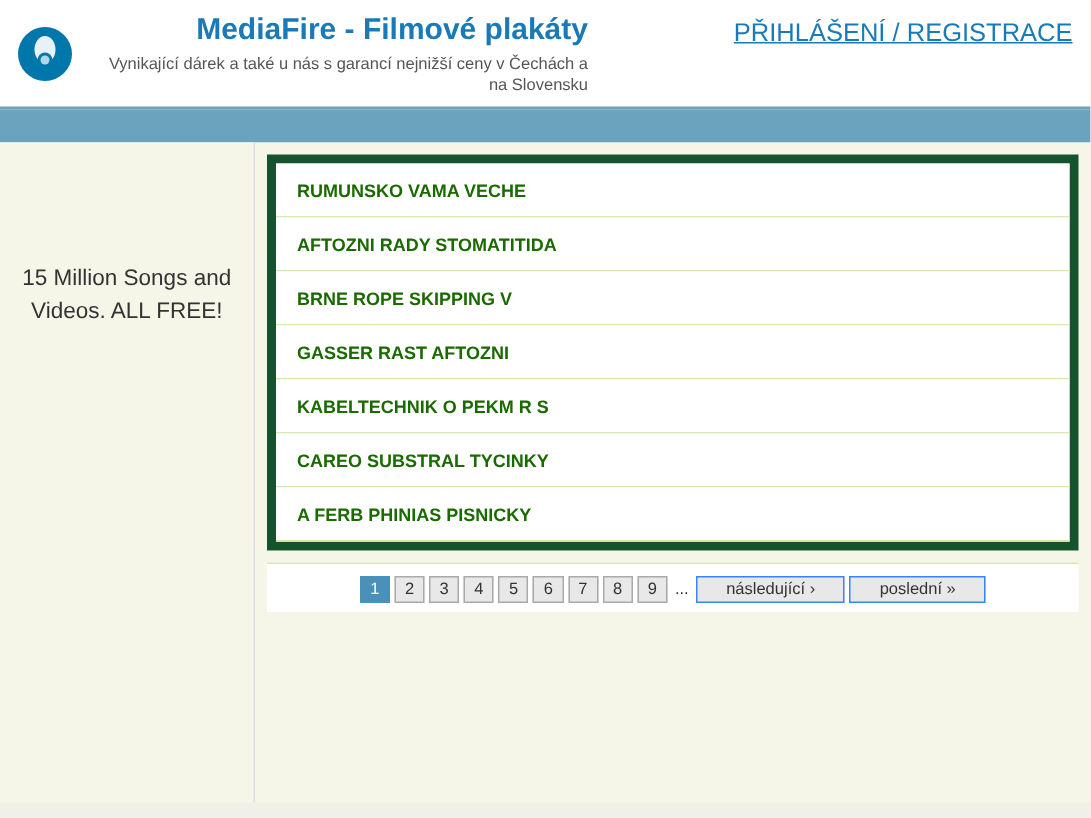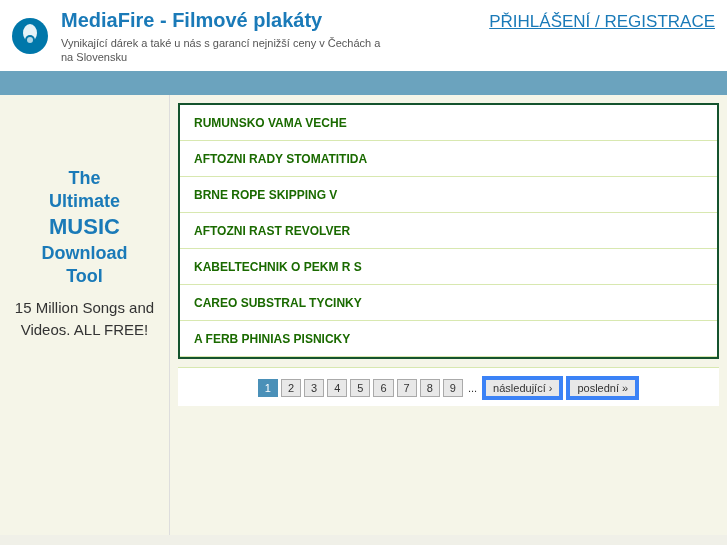--- a/index.html
+++ b/index.html
@@ -1,20 +1,20 @@
 <!DOCTYPE html>
 <html><head>
   <meta charset="utf-8">
   <style>
     * { margin: 0; padding: 0; box-sizing: border-box; }
     body { font-family: Arial, sans-serif; font-size: 12px; background: #f0f0e8; color: #333; width: 727px; }
 
     
     #header { background: #fff; padding: 8px 12px 6px 12px; display: flex; align-items: flex-start; border-bottom: 2px solid #6ba3be; }
-    #logo-area { display: flex; align-items: center; gap: 13px; }
+    #logo-area { display: flex; align-items: center; gap: 24px; text-align: right; }
     #logo-icon { width: 36px; height: 36px; }
     #site-title { font-size: 20px; font-weight: bold; color: #1a7ab8; line-height: 1.2; }
     #tagline { font-size: 11px; color: #555; margin-top: 4px; max-width: 320px; line-height: 1.3; }
     #header-right { margin-left: auto; padding-top: 4px; }
     #login-link { font-size: 17px; color: #1a7ab8; text-decoration: underline; cursor: pointer; }
 
     
     #nav-bar { background: #6ba3be; height: 22px; width: 100%; }
 
     
@@ -22,29 +22,29 @@
 
     
     #sidebar { width: 170px; min-width: 170px; background: #f5f5e8; padding: 12px 8px; display: flex; flex-direction: column; align-items: center; border-right: 1px solid #ddd; }
     #ad-box { text-align: center; margin-top: 60px; }
     #ad-title { font-size: 18px; font-weight: bold; color: #1a7ab8; line-height: 1.3; }
     #ad-music { font-size: 22px; font-weight: bold; color: #1a7ab8; }
     #ad-desc { font-size: 15px; color: #333; margin-top: 8px; text-align: center; line-height: 1.5; }
 
     
     #content { flex: 1; padding: 0; }
-    .content-inner { border: 2px solid #14532d; background: #fff; margin: 8px; }
+    .content-inner { border: 6px solid #14532d; background: #fff; margin: 8px; }
     .list-item { border-bottom: 1px solid #d8e8b0; padding: 10px 14px; font-size: 13px; font-weight: bold; color: #1a6a00; cursor: pointer; background: #fff; }
     .list-item a { color: #1a6a00; text-decoration: none; font-size: 12px; font-weight: bold; }
 
     
     #pagination { display: flex; justify-content: center; align-items: center; gap: 3px; padding: 8px 0 6px 0; background: #fff; border-top: 1px solid #d8e8b0; margin: 0 8px 8px 8px; }
     .page-num { display: inline-block; padding: 2px 6px; border: 1px solid #aaa; background: #e8e8e8; font-size: 11px; color: #333; cursor: pointer; text-decoration: none; }
     .page-num.active { background: #4a90b8; color: #fff; border-color: #4a90b8; }
-    .page-link { display: inline-block; padding: 2px 7px; border: 4px solid #3b82f6; background: #e8e8e8; font-size: 11px; color: #333; cursor: pointer; }
+    .page-link { display: inline-block; padding: 2px 19px; border: 1px solid #3b82f6; background: #e8e8e8; font-size: 11px; color: #333; cursor: pointer; }
     .page-dots { font-size: 11px; padding: 0 2px; }
   </style>
 </head>
 <body>
 
 <div id="header">
   <div id="logo-area">
 
     <svg id="logo-icon" viewBox="0 0 36 36" xmlns="http://www.w3.org/2000/svg">
       <ellipse cx="18" cy="18" rx="18" ry="18" fill="#0077aa"></ellipse>
@@ -61,37 +61,30 @@
     <span id="login-link">PŘIHLÁŠENÍ / REGISTRACE</span>
   </div>
 </div>
 
 <div id="nav-bar"></div>
 
 <div id="main">
 
   <div id="sidebar">
     <div id="ad-box">
-      <div id="ad-title">
-        <span>The</span><br>
-        <span>Ultimate</span><br>
-        <span id="ad-music">MUSIC</span><br>
-        <span>Download</span><br>
-        <span>Tool</span>
-      </div>
       <div id="ad-desc">15 Million Songs and Videos. ALL FREE!</div>
     </div>
   </div>
 
   <div id="content">
     <div class="content-inner" id="items-list">
     <div class="list-item"><a href="#">RUMUNSKO VAMA VECHE</a></div>
         <div class="list-item"><a href="#">AFTOZNI RADY STOMATITIDA</a></div>
         <div class="list-item"><a href="#">BRNE ROPE SKIPPING V</a></div>
-        <div class="list-item"><a href="#">AFTOZNI RAST REVOLVER</a></div>
+        <div class="list-item"><a href="#">GASSER RAST AFTOZNI</a></div>
         <div class="list-item"><a href="#">KABELTECHNIK O PEKM R S</a></div>
         <div class="list-item"><a href="#">CAREO SUBSTRAL TYCINKY</a></div>
         <div class="list-item"><a href="#">A FERB PHINIAS PISNICKY</a></div>
       </div>
 
     <div id="pagination">
     <span class="page-num active">1</span>
         <span class="page-num">2</span>
         <span class="page-num">3</span>
         <span class="page-num">4</span>

